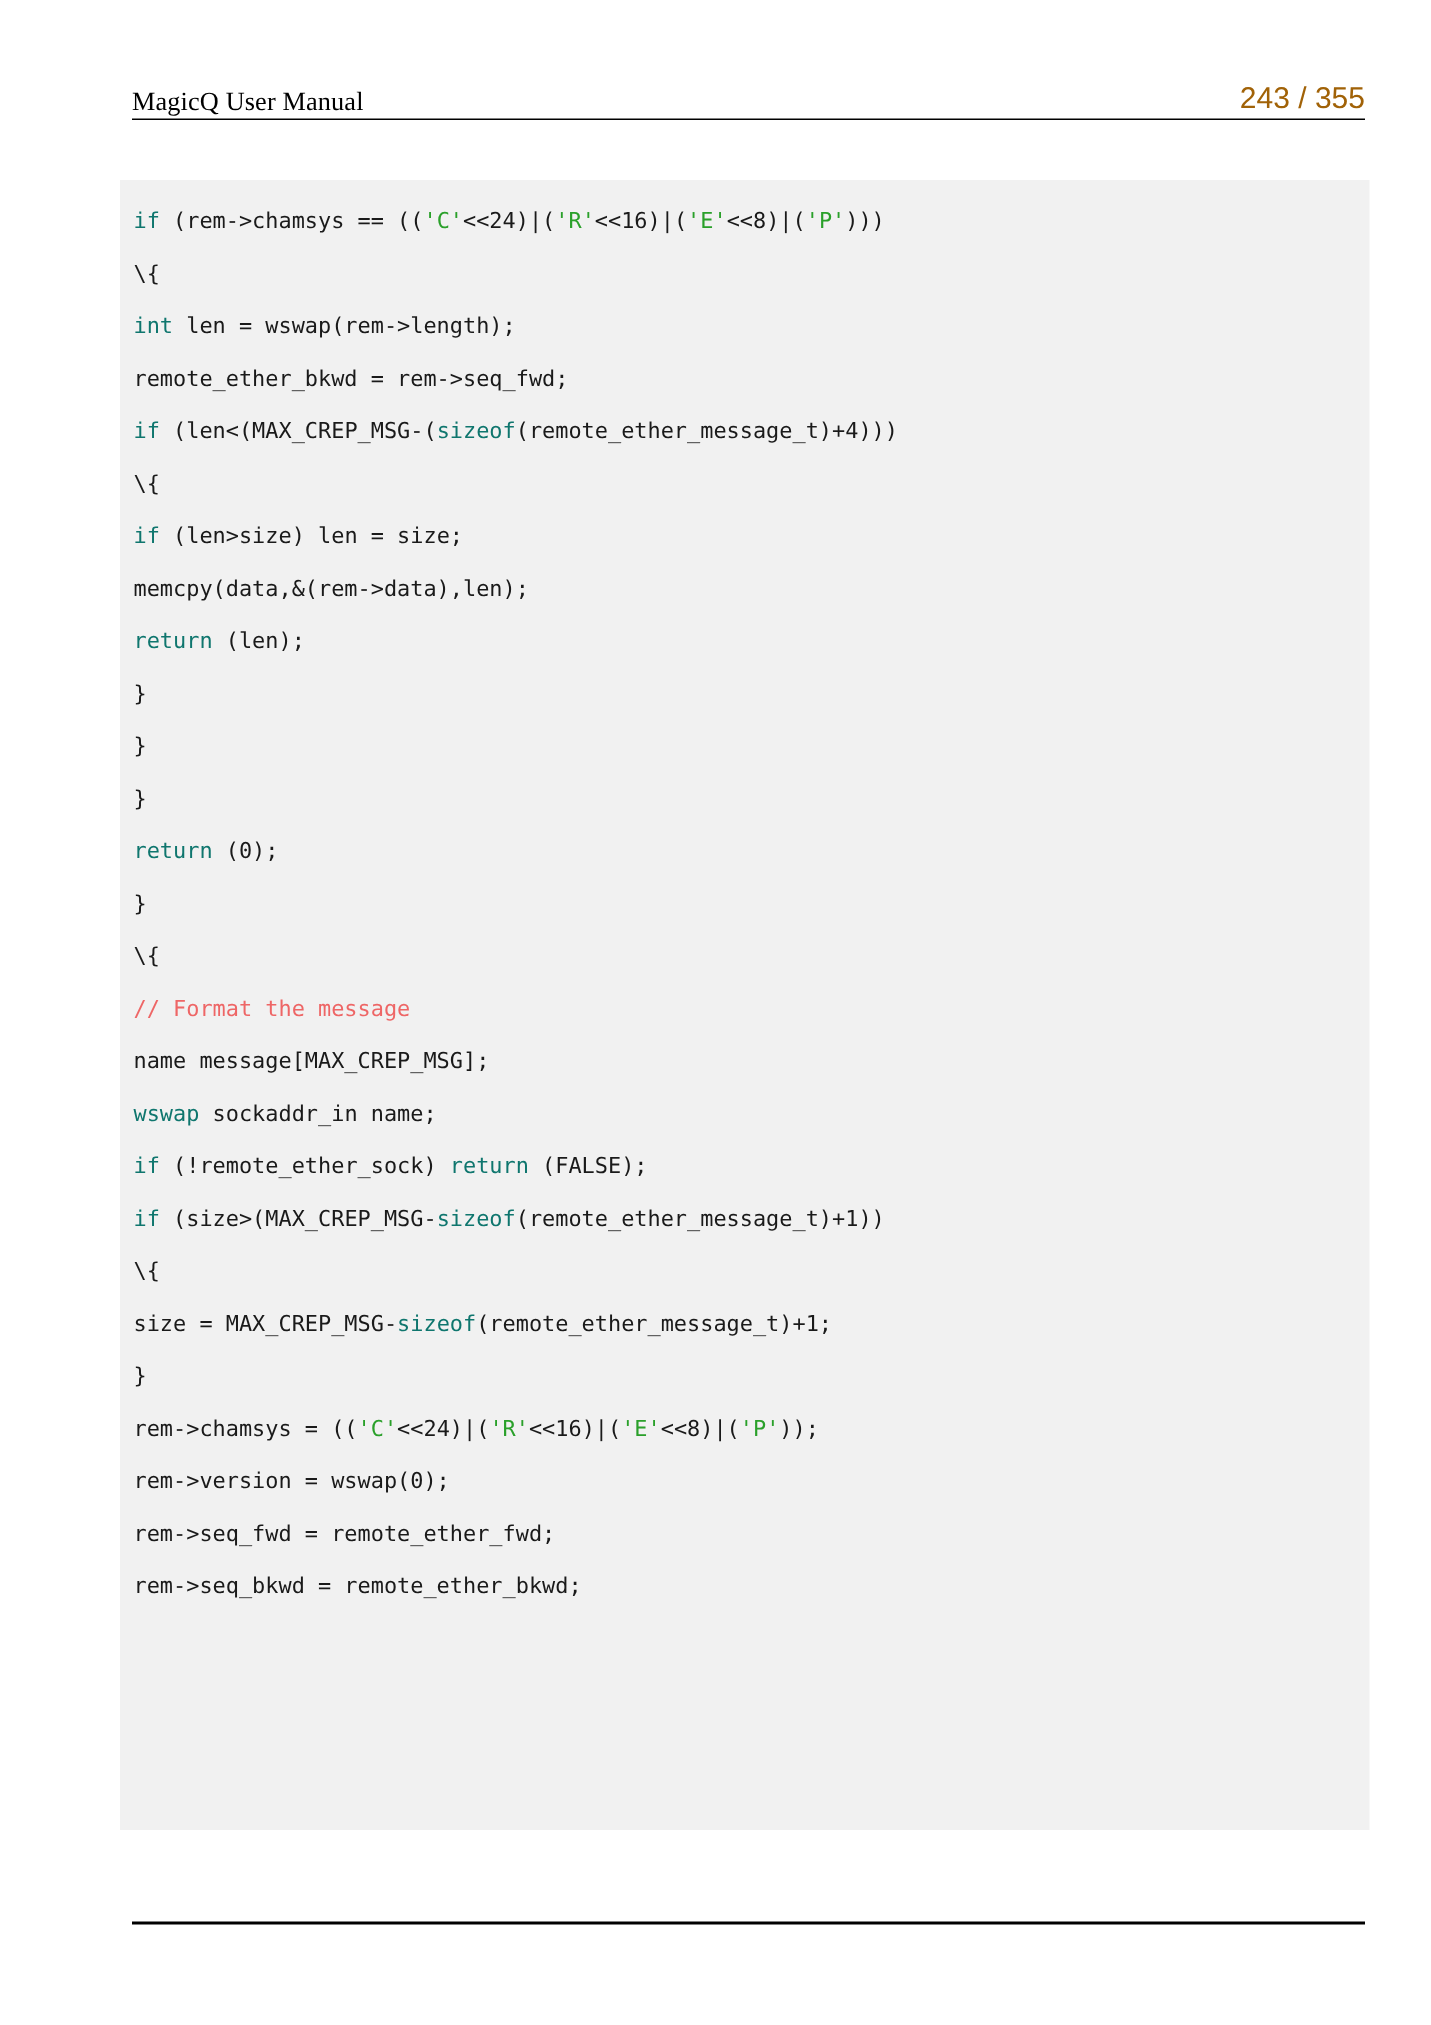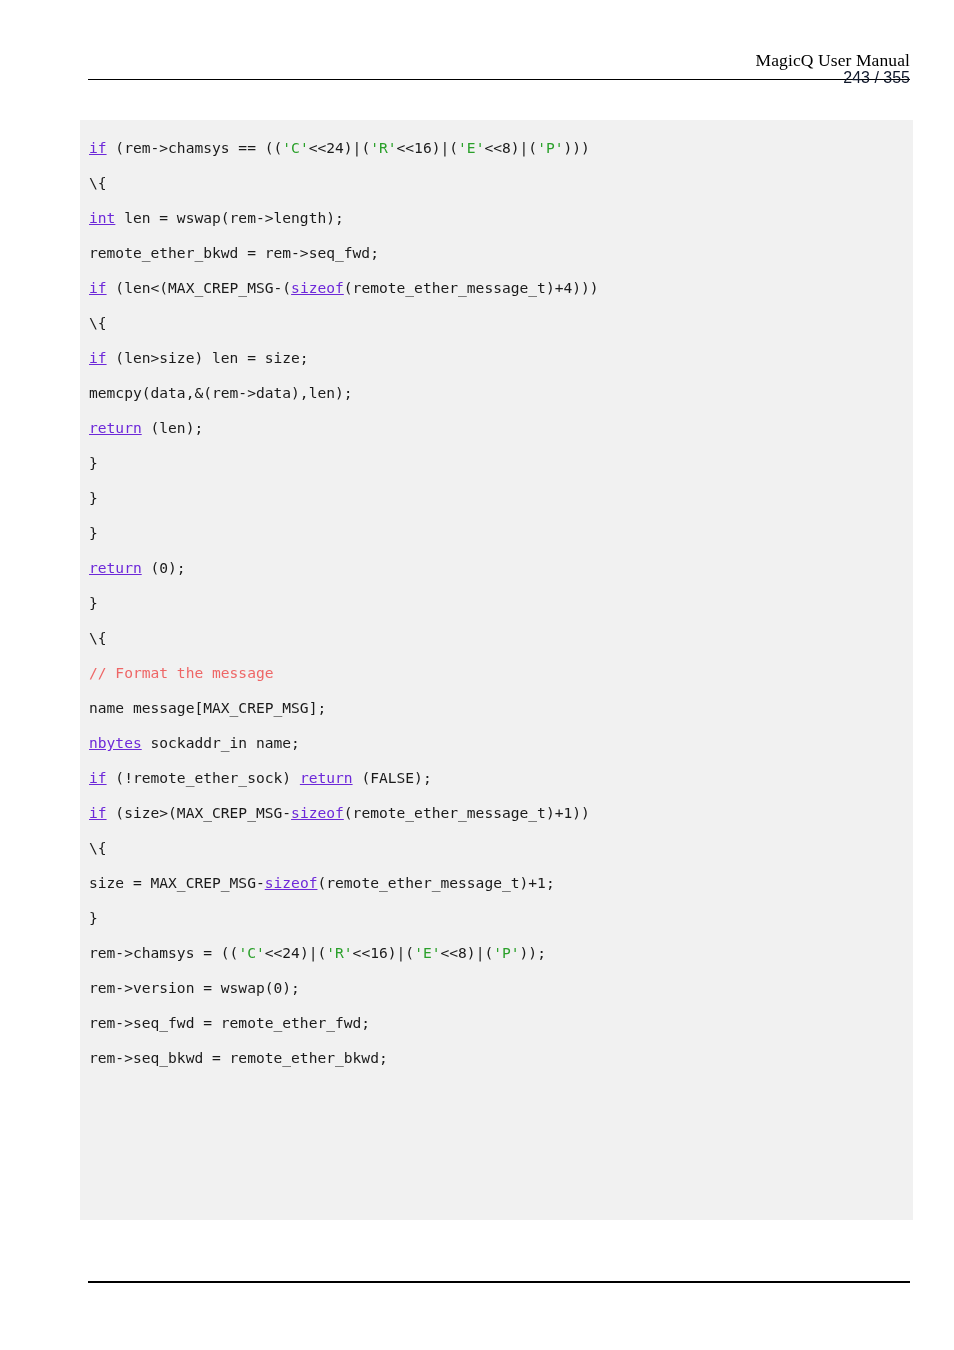--- a/index.html
+++ b/index.html
@@ -29,34 +29,33 @@
     left: 88px;
     top: 52px;
     width: 822px;
     height: 28px;
     display: flex;
     align-items: flex-end;
     justify-content: space-between;
     border-bottom: 1.6px solid #000000;
     padding-bottom: 3px;
     box-sizing: border-box;
-    flex-direction: column;
   }
   .header-title {
     font-family: "Liberation Serif", "DejaVu Serif", serif;
     font-size: 17.5px;
     color: #000000;
     letter-spacing: 0.1px;
     line-height: 1;
     white-space: nowrap;
   }
   .header-pageno {
     font-family: "Liberation Sans", "DejaVu Sans", sans-serif;
-    font-size: 16px;
-    color: #0f172a;
+    font-size: 20px;
+    color: #a16207;
     line-height: 1;
     white-space: nowrap;
   }
 
   
   .code-block {
     position: absolute;
     left: 80px;
     top: 120px;
     width: 833px;
@@ -71,21 +70,21 @@
     font-size: 14.6px;
     line-height: 35px;
     height: 35px;
     color: #1a1a1a;
     white-space: pre;
     padding-left: 9px;
     letter-spacing: 0px;
   }
 
   
-  .tok-kw   { color: #6d28d9; text-decoration: underline; }
+  .tok-kw   { color: #0f766e; }
   .tok-str  { color: #2aa02a; }
   .tok-com  { color: #ee6666; }
   .tok-plain{ color: #1a1a1a; }
 
   
   .footer-rule {
     position: absolute;
     left: 88px;
     top: 1281px;
     width: 822px;
@@ -114,21 +113,21 @@
       <div class="code-line"><span class="tok-plain">memcpy(data,&amp;(rem-&gt;data),len);</span></div>
       <div class="code-line"><span class="tok-kw">return</span><span class="tok-plain"> (len);</span></div>
       <div class="code-line"><span class="tok-plain">}</span></div>
       <div class="code-line"><span class="tok-plain">}</span></div>
       <div class="code-line"><span class="tok-plain">}</span></div>
       <div class="code-line"><span class="tok-kw">return</span><span class="tok-plain"> (0);</span></div>
       <div class="code-line"><span class="tok-plain">}</span></div>
       <div class="code-line"><span class="tok-plain">\{</span></div>
       <div class="code-line"><span class="tok-com">// Format the message</span></div>
       <div class="code-line"><span class="tok-plain">name message[MAX_CREP_MSG];</span></div>
-      <div class="code-line"><span class="tok-kw">nbytes</span><span class="tok-plain"> sockaddr_in name;</span></div>
+      <div class="code-line"><span class="tok-kw">wswap</span><span class="tok-plain"> sockaddr_in name;</span></div>
       <div class="code-line"><span class="tok-kw">if</span><span class="tok-plain"> (!remote_ether_sock) </span><span class="tok-kw">return</span><span class="tok-plain"> (FALSE);</span></div>
       <div class="code-line"><span class="tok-kw">if</span><span class="tok-plain"> (size&gt;(MAX_CREP_MSG-</span><span class="tok-kw">sizeof</span><span class="tok-plain">(remote_ether_message_t)+1))</span></div>
       <div class="code-line"><span class="tok-plain">\{</span></div>
       <div class="code-line"><span class="tok-plain">size = MAX_CREP_MSG-</span><span class="tok-kw">sizeof</span><span class="tok-plain">(remote_ether_message_t)+1;</span></div>
       <div class="code-line"><span class="tok-plain">}</span></div>
       <div class="code-line"><span class="tok-plain">rem-&gt;chamsys = ((</span><span class="tok-str">'C'</span><span class="tok-plain">&lt;&lt;24)|(</span><span class="tok-str">'R'</span><span class="tok-plain">&lt;&lt;16)|(</span><span class="tok-str">'E'</span><span class="tok-plain">&lt;&lt;8)|(</span><span class="tok-str">'P'</span><span class="tok-plain">));</span></div>
       <div class="code-line"><span class="tok-plain">rem-&gt;version = wswap(0);</span></div>
       <div class="code-line"><span class="tok-plain">rem-&gt;seq_fwd = remote_ether_fwd;</span></div>
       <div class="code-line"><span class="tok-plain">rem-&gt;seq_bkwd = remote_ether_bkwd;</span></div>
     </div>

